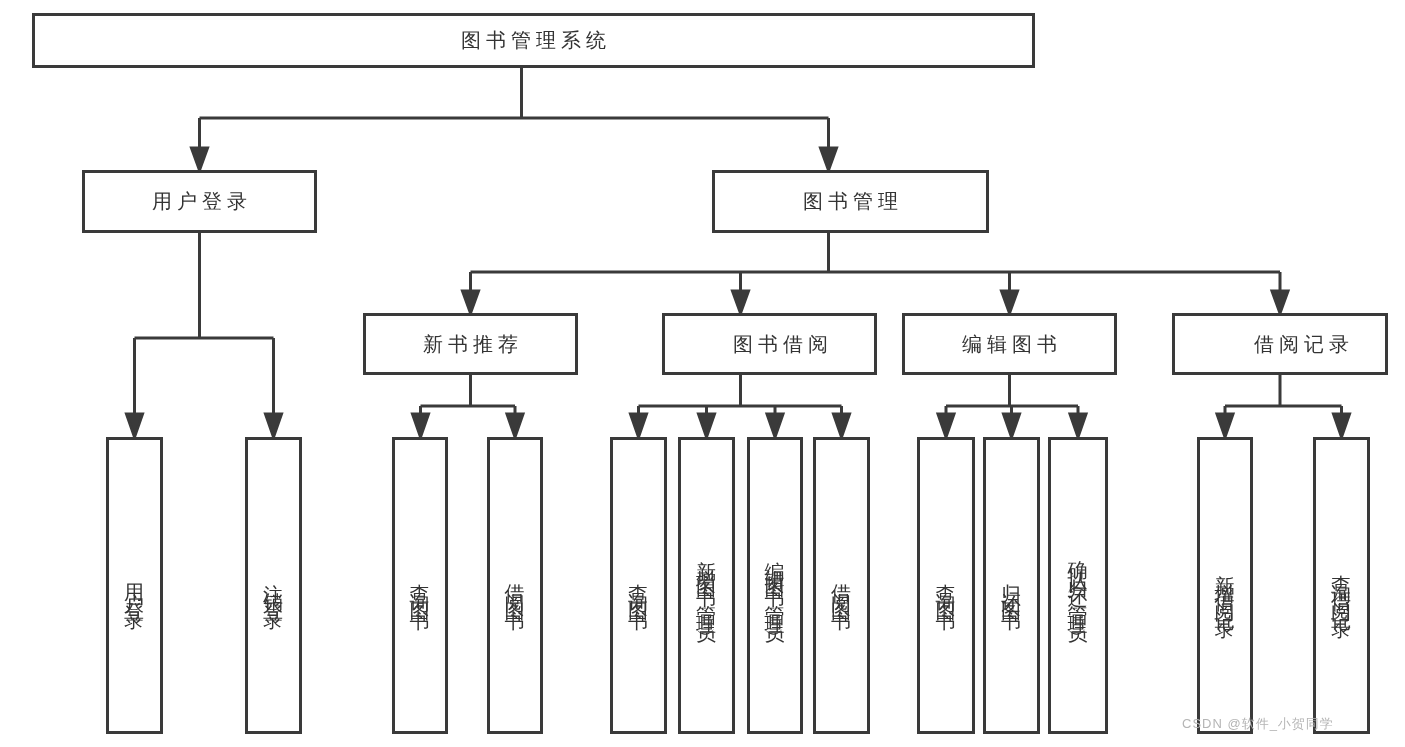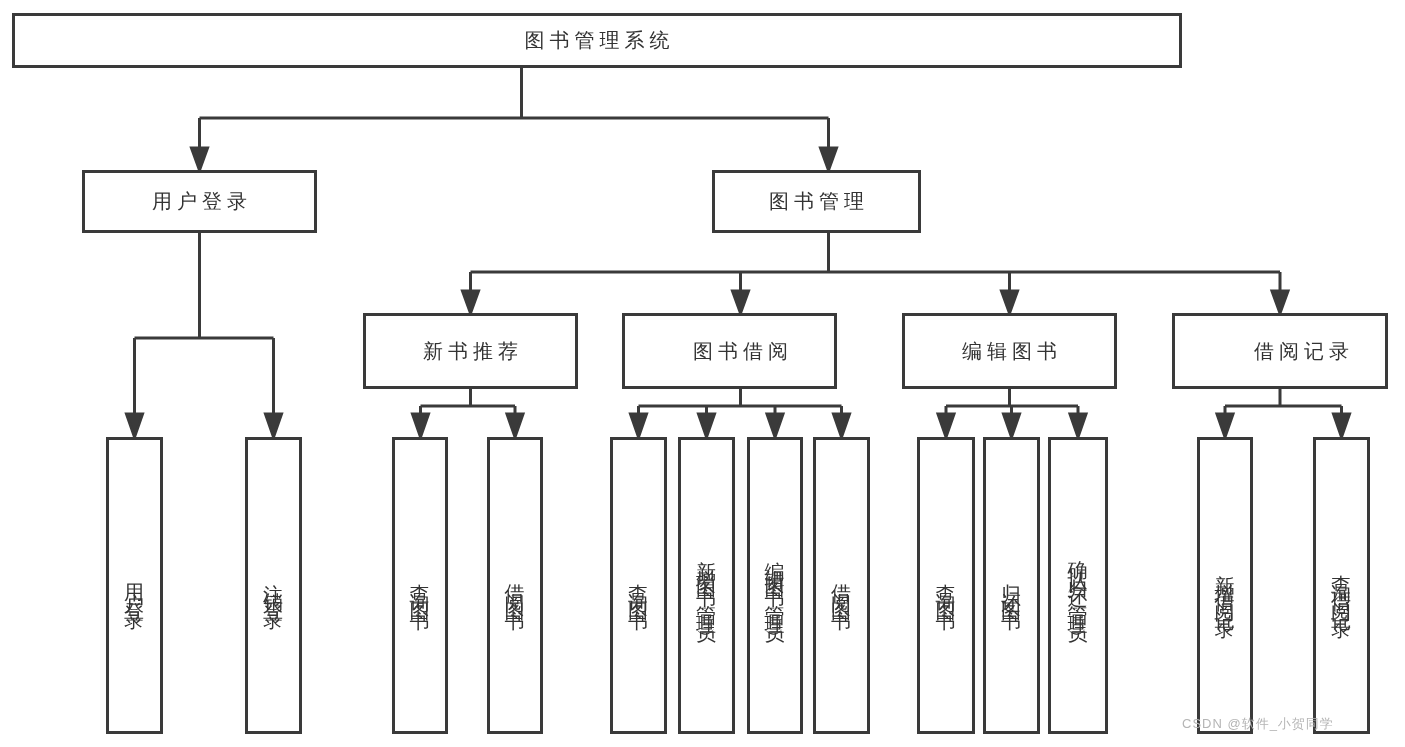--- a/index.html
+++ b/index.html
@@ -15,28 +15,28 @@
   }
   .leaf{
     position:absolute;box-sizing:border-box;background:#ffffff;border:3px solid #3a3a3a;
     top:437px;height:297px;display:flex;align-items:center;justify-content:center;z-index:2;
   }
   .leaf span{
     writing-mode:vertical-rl;text-orientation:mixed;
     font-size:20px;letter-spacing:9px;line-height:1.0;color:#333333;white-space:nowrap;
   }
   
-  .n-root{left:12px;top:13px;width:1170px;height:55px;}
+  .n-root{left:32px;top:13px;width:1003px;height:55px;}
   
   .n-login{left:82px;top:170px;width:235px;height:63px;}
-  .n-mgmt{left:712px;top:170px;width:209px;height:63px;}
+  .n-mgmt{left:712px;top:170px;width:277px;height:63px;}
   
-  .n-l3{top:313px;height:76px;}
+  .n-l3{top:313px;height:62px;}
   .n-recommend{left:363px;width:215px;}
-  .n-borrow{left:622px;width:215px;padding-left:22px;}
+  .n-borrow{left:662px;width:215px;padding-left:22px;}
   .n-current{left:902px;width:215px;}
   .n-records{left:1172px;width:216px;padding-left:43px;}
   
   .l1{left:106px;width:57px;}  .l2{left:245px;width:57px;}
   .l3{left:392px;width:56px;}  .l4{left:487px;width:56px;}
   .l5{left:610px;width:57px;}  .l6{left:678px;width:57px;}
   .l7{left:747px;width:56px;}  .l8{left:813px;width:57px;}
   .l9{left:917px;width:58px;}  .l10{left:983px;width:57px;}
   .l11{left:1048px;width:60px;}
   .l12{left:1197px;width:56px;} .l13{left:1313px;width:57px;}

